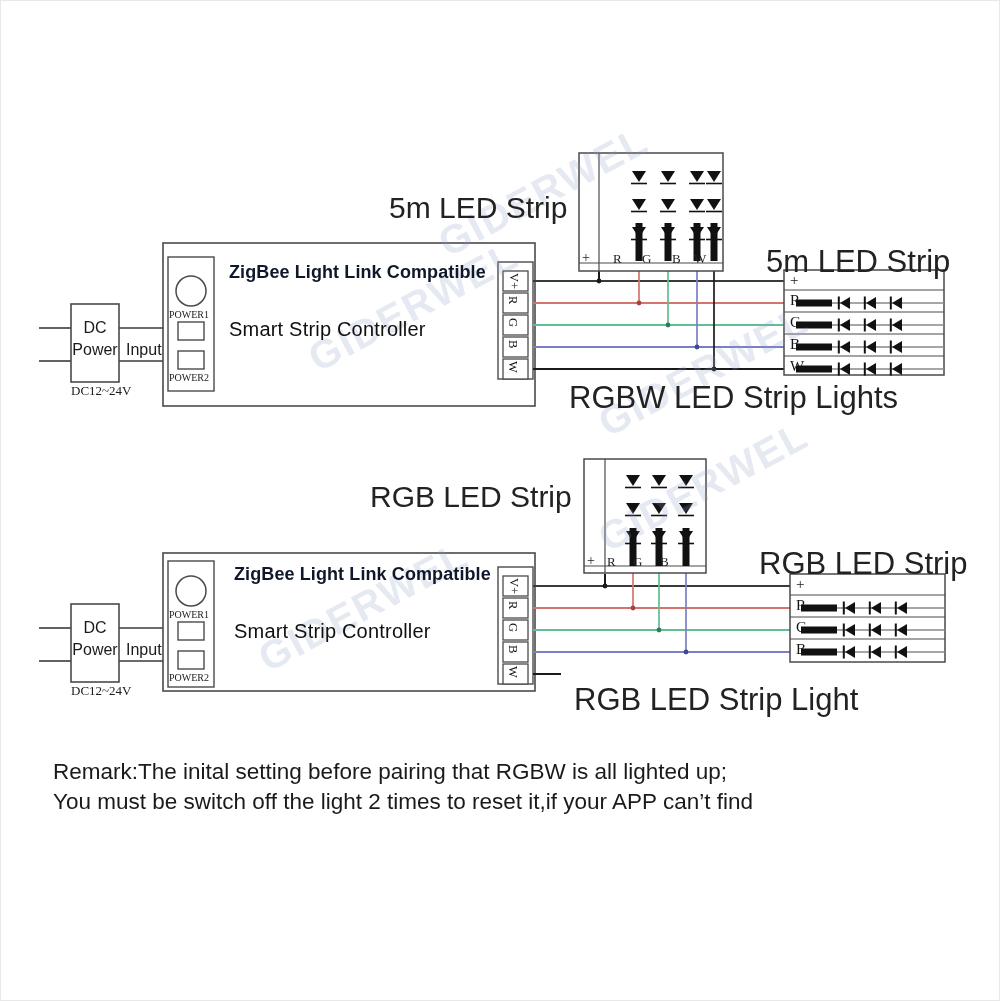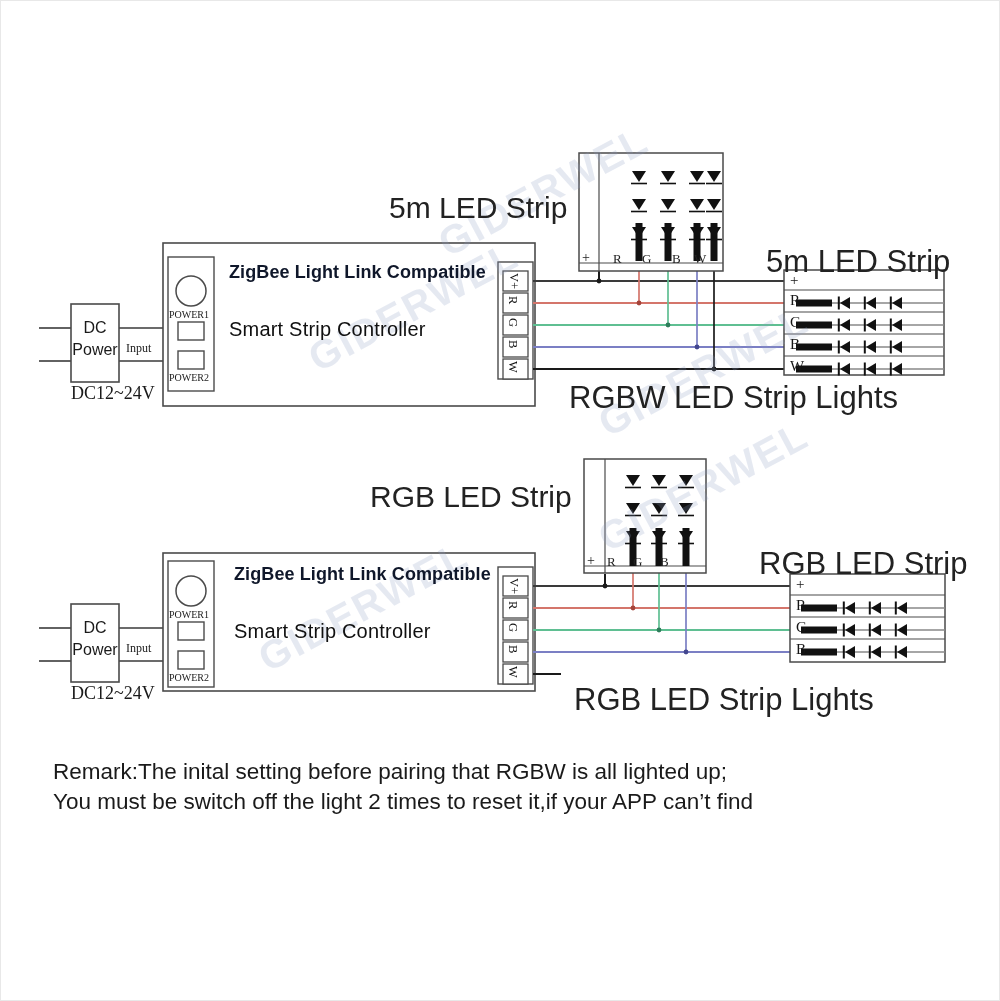--- a/index.html
+++ b/index.html
@@ -70,31 +70,30 @@
   }
   .dc-lbl {
     position: absolute;
     font-size: 16px;
     color: #1a1a1a;
     white-space: nowrap;
     text-align: center;
   }
   .dc-range {
     position: absolute;
-    font-size: 18px;
+    font-size: 13px;
     font-family: "Liberation Serif", serif;
     color: #1a1a1a;
     white-space: nowrap;
   }
   .input-lbl {
     position: absolute;
-    font-size: 12px;
-    color: #1a1a1a;
-    white-space: nowrap;
-    font-family: Liberation Serif, serif;
+    font-size: 16px;
+    color: #1a1a1a;
+    white-space: nowrap;
   }
   .term-lbl {
     position: absolute;
     font-size: 12.5px;
     font-family: "Liberation Serif", serif;
     color: #111111;
     white-space: nowrap;
     transform: rotate(90deg);
     transform-origin: left top;
   }
@@ -406,21 +405,21 @@
   <div class="pwr-lbl" style="left:168px; top:671px;">POWER2</div>
 
   <div class="term-lbl" style="left:520px; top:577px;">V+</div>
   <div class="term-lbl" style="left:519px; top:600px;">R</div>
   <div class="term-lbl" style="left:519px; top:622px;">G</div>
   <div class="term-lbl" style="left:519px; top:644px;">B</div>
   <div class="term-lbl" style="left:519px; top:665px;">W</div>
 
   <div class="cap cap-lg" style="left:369px; top:479px;">RGB LED Strip</div>
   <div class="cap cap-xl" style="left:758px; top:545px;">RGB LED Strip</div>
-  <div class="cap cap-xl" style="left:573px; top:681px;">RGB LED Strip Lights</div>
+  <div class="cap cap-xl" style="left:573px; top:681px;">RGB LED Strip Light</div>
 
   <div class="strip-plus" style="left:586px; top:552px;">+</div>
   <div class="strip-ch" style="left:606px; top:553px;">R</div>
   <div class="strip-ch" style="left:632px; top:553px;">G</div>
   <div class="strip-ch" style="left:659px; top:553px;">B</div>
 
   <div class="hstrip-lbl" style="left:795px; top:575px;">+</div>
   <div class="hstrip-lbl" style="left:795px; top:596px;">R</div>
   <div class="hstrip-lbl" style="left:795px; top:618px;">G</div>
   <div class="hstrip-lbl" style="left:795px; top:640px;">B</div>

